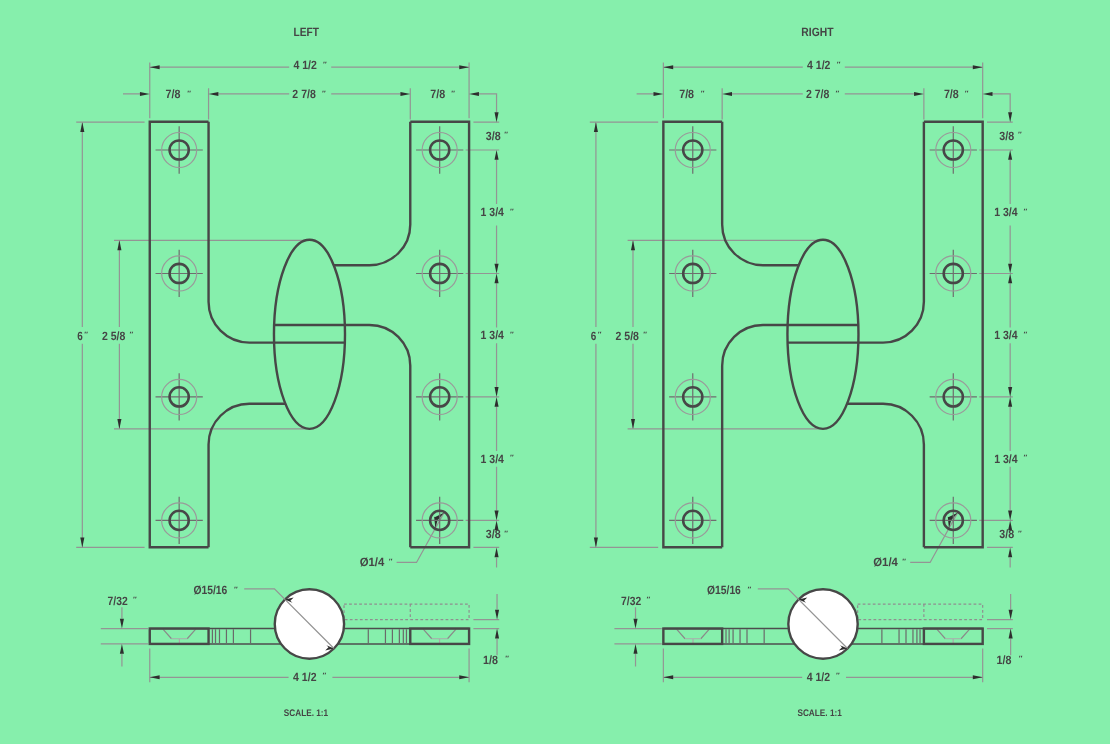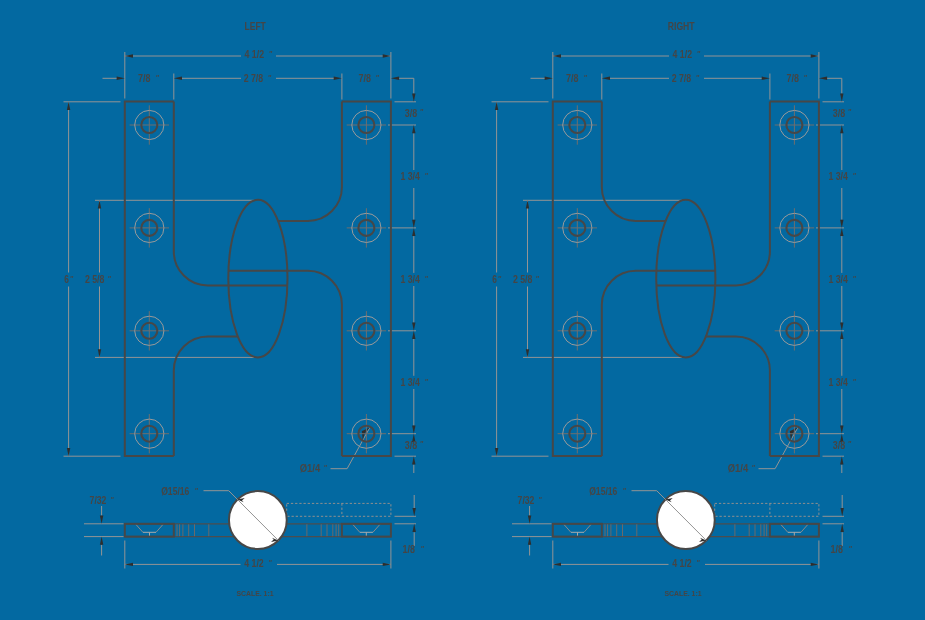--- a/index.html
+++ b/index.html
@@ -1,16 +1,16 @@
 <!DOCTYPE html>
 <html><head>
 <meta charset="utf-8">
 <style>
   html,body{margin:0;padding:0;background:#ffffff;}
-  .wrap{width:925px;height:620px;position:relative;background:#0369a1;overflow:hidden;}
+  .wrap{width:925px;height:620px;position:relative;background:#86efac;overflow:hidden;}
   text{font-family:"Liberation Sans",sans-serif;font-weight:bold;fill:#454545;}
 </style>
 </head>
 <body>
 <div class="wrap">
 <svg width="925" height="620" viewBox="0 0 925 620" xmlns="http://www.w3.org/2000/svg">
 <defs>
 <g id="unit">
 
   <g stroke="#949494" stroke-width="1" fill="none">

